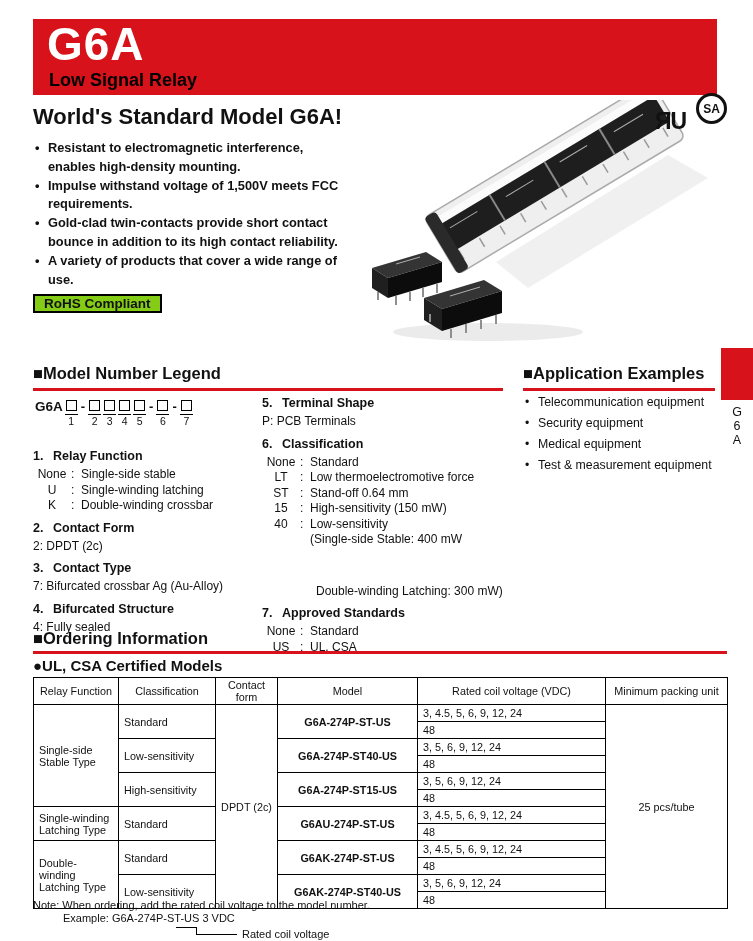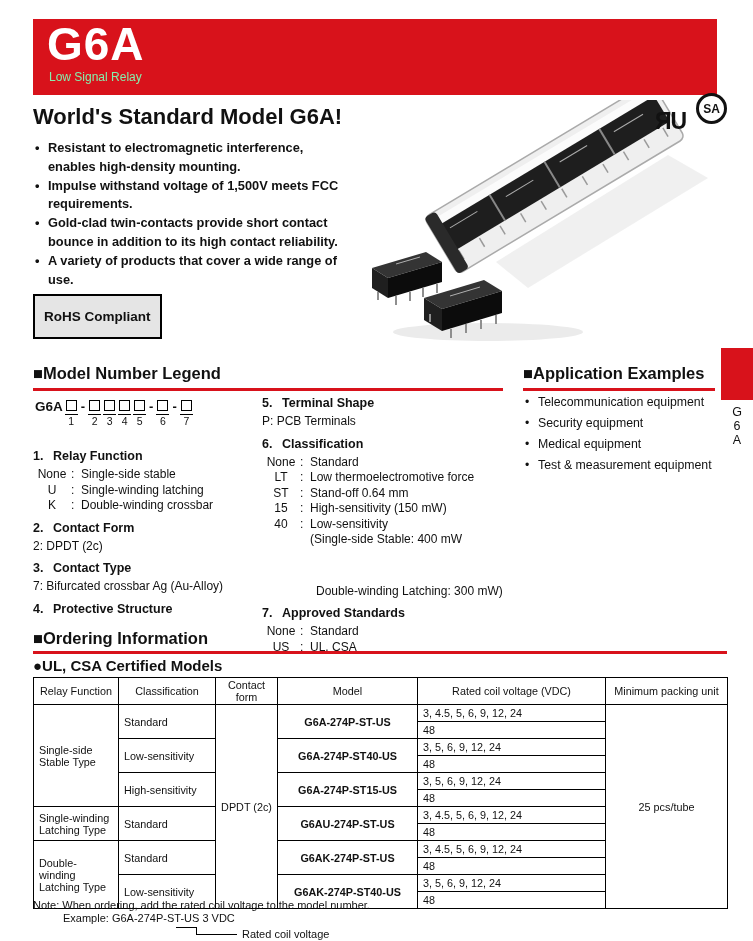--- a/index.html
+++ b/index.html
@@ -6,29 +6,29 @@
   *{box-sizing:border-box;}
   html,body{margin:0;padding:0;}
   body{
     width:753px;height:941px;position:relative;overflow:hidden;
     background:#fff;color:#111;
     font-family:"Liberation Sans","DejaVu Sans",sans-serif;
   }
   
   .banner{position:absolute;left:33px;top:19px;width:684px;height:76px;background:var(--red);}
   .banner-title{position:absolute;left:14px;top:2px;font-size:46px;line-height:46px;font-weight:bold;color:#fff;letter-spacing:1px;}
-  .banner-sub{position:absolute;left:16px;top:51px;font-size:12px;font-weight:normal;color:#86efac;}
+  .banner-sub{position:absolute;left:16px;top:51px;font-size:18px;font-weight:bold;color:#000000;}
   
   .h-main{position:absolute;left:33px;top:104px;font-size:22px;font-weight:bold;}
   #features{position:absolute;left:35px;top:139px;width:345px;list-style:none;margin:0;padding:0;}
   #features li{display:flex;font-size:12.8px;font-weight:bold;line-height:18.8px;}
   .bullet-dot{width:13px;flex:none;}
   #apps{position:absolute;left:525px;top:392px;width:210px;list-style:none;margin:0;padding:0;}
   #apps li{display:flex;font-size:12.3px;line-height:21px;}
-  .rohs{position:absolute;left:33px;top:294px;border:2px solid #000;padding:13px 9px;font-size:13.5px;font-weight:bold;background:#e5e5e5;}
+  .rohs{position:absolute;left:33px;top:294px;border:2px solid #000;padding:0 9px;font-size:13.5px;font-weight:bold;background:#84cc16;}
   
   .sec-title{position:absolute;font-size:16.5px;font-weight:bold;}
   .redline{position:absolute;height:3px;background:var(--red);}
   #redline-legend{left:33px;top:388px;width:470px;}
   #redline-app{left:523px;top:388px;width:192px;}
   #redline-order{left:33px;top:651px;width:694px;}
   
   #diagram{position:absolute;left:35px;top:400px;display:flex;align-items:flex-start;}
   .dg-prefix{font-size:13.5px;font-weight:bold;line-height:13px;margin-right:1px;}
   .dg-unit{display:flex;flex-direction:column;align-items:center;margin:0 1px;}
@@ -233,22 +233,23 @@
     <div class="lg-sec">
       <div class="lg-head">
         <span class="n">3.</span>
         <span class="t">Contact Type</span>
       </div>
       <div class="lg-line">7: Bifurcated crossbar Ag (Au-Alloy)</div>
     </div>
     <div class="lg-sec">
       <div class="lg-head">
         <span class="n">4.</span>
-        <span class="t">Protective Structure</span>
-      </div>
+        <span class="t">Bifurcated Structure</span>
+      </div>
+      <div class="lg-line">4: Fully sealed</div>
     </div>
   </div>
 <div id="legend-col-2">
     <div class="lg-sec">
       <div class="lg-head">
         <span class="n">5.</span>
         <span class="t">Terminal Shape</span>
       </div>
       <div class="lg-line">P: PCB Terminals</div>
     </div>

